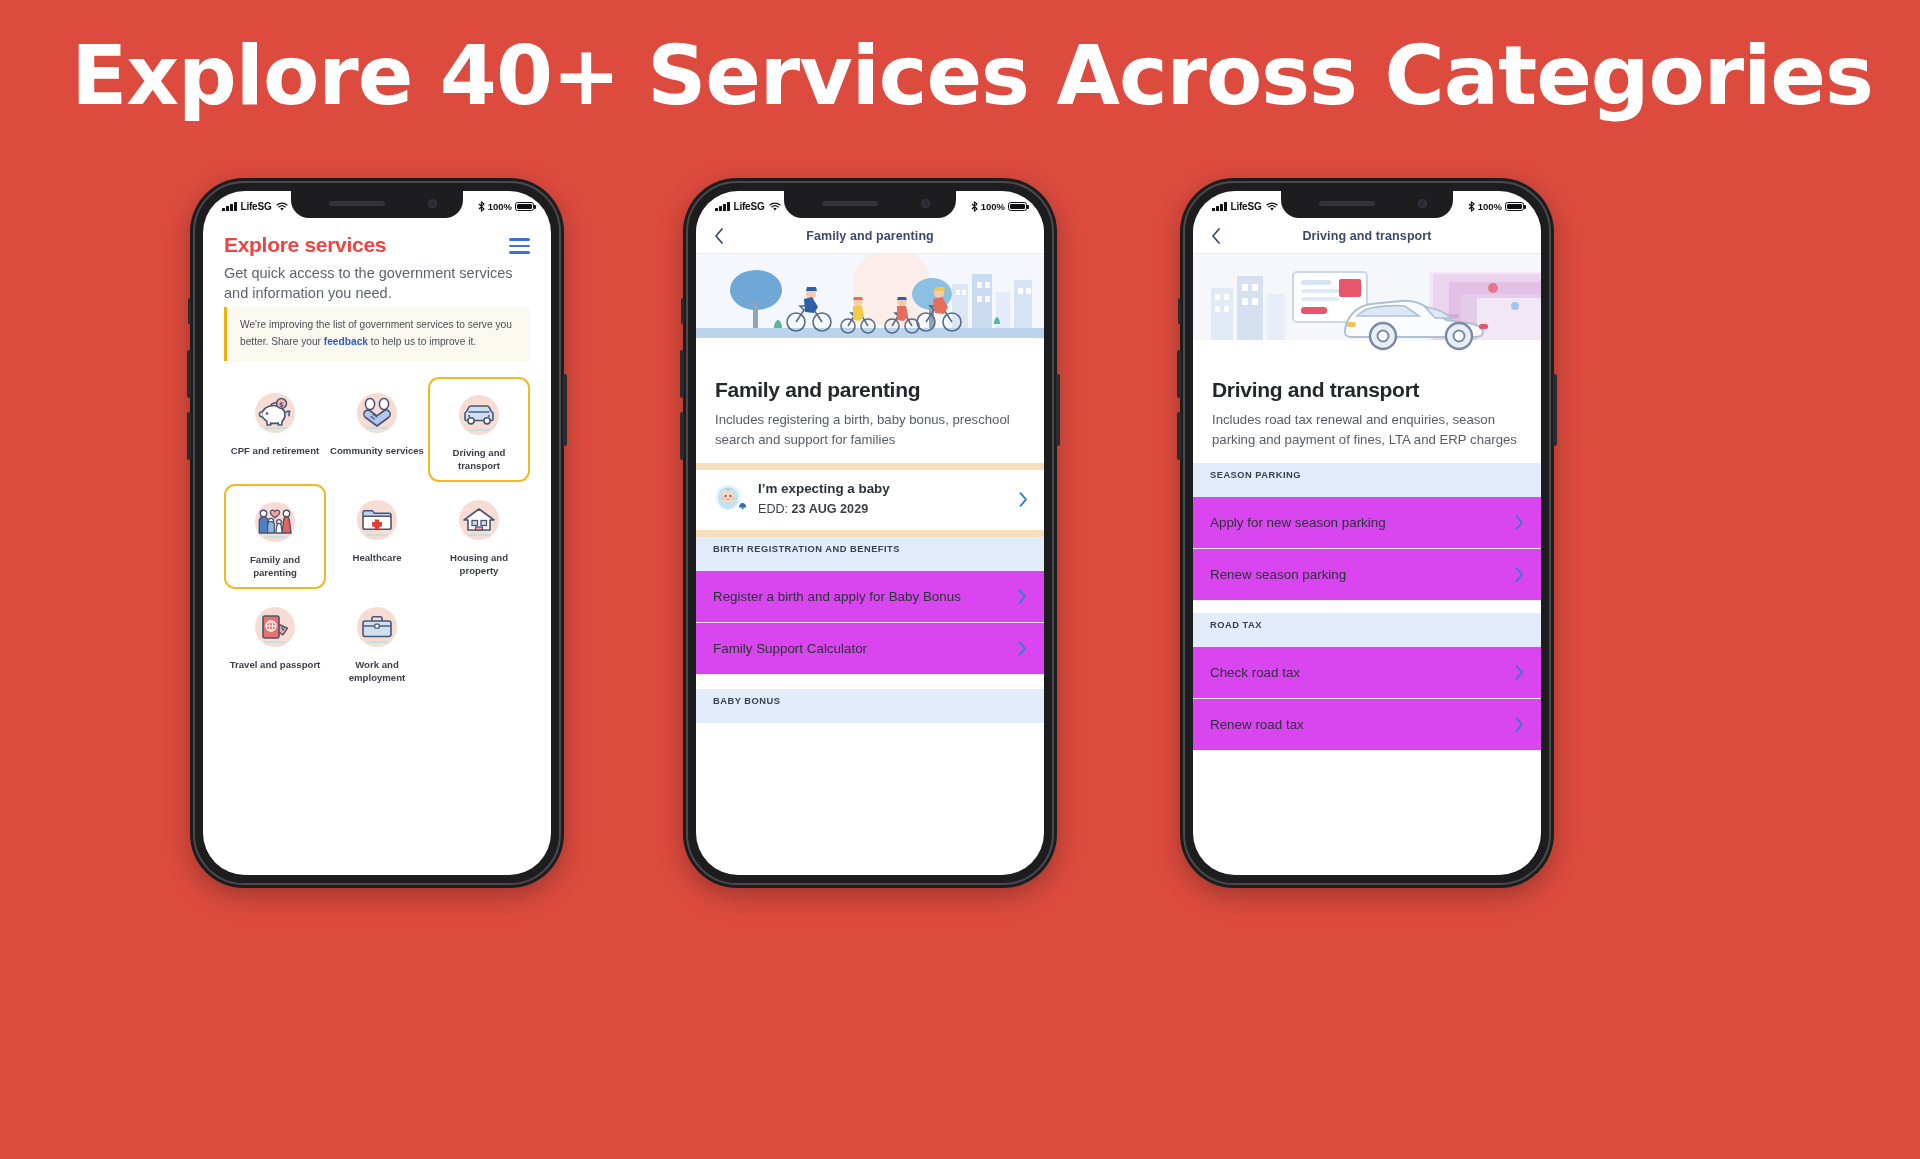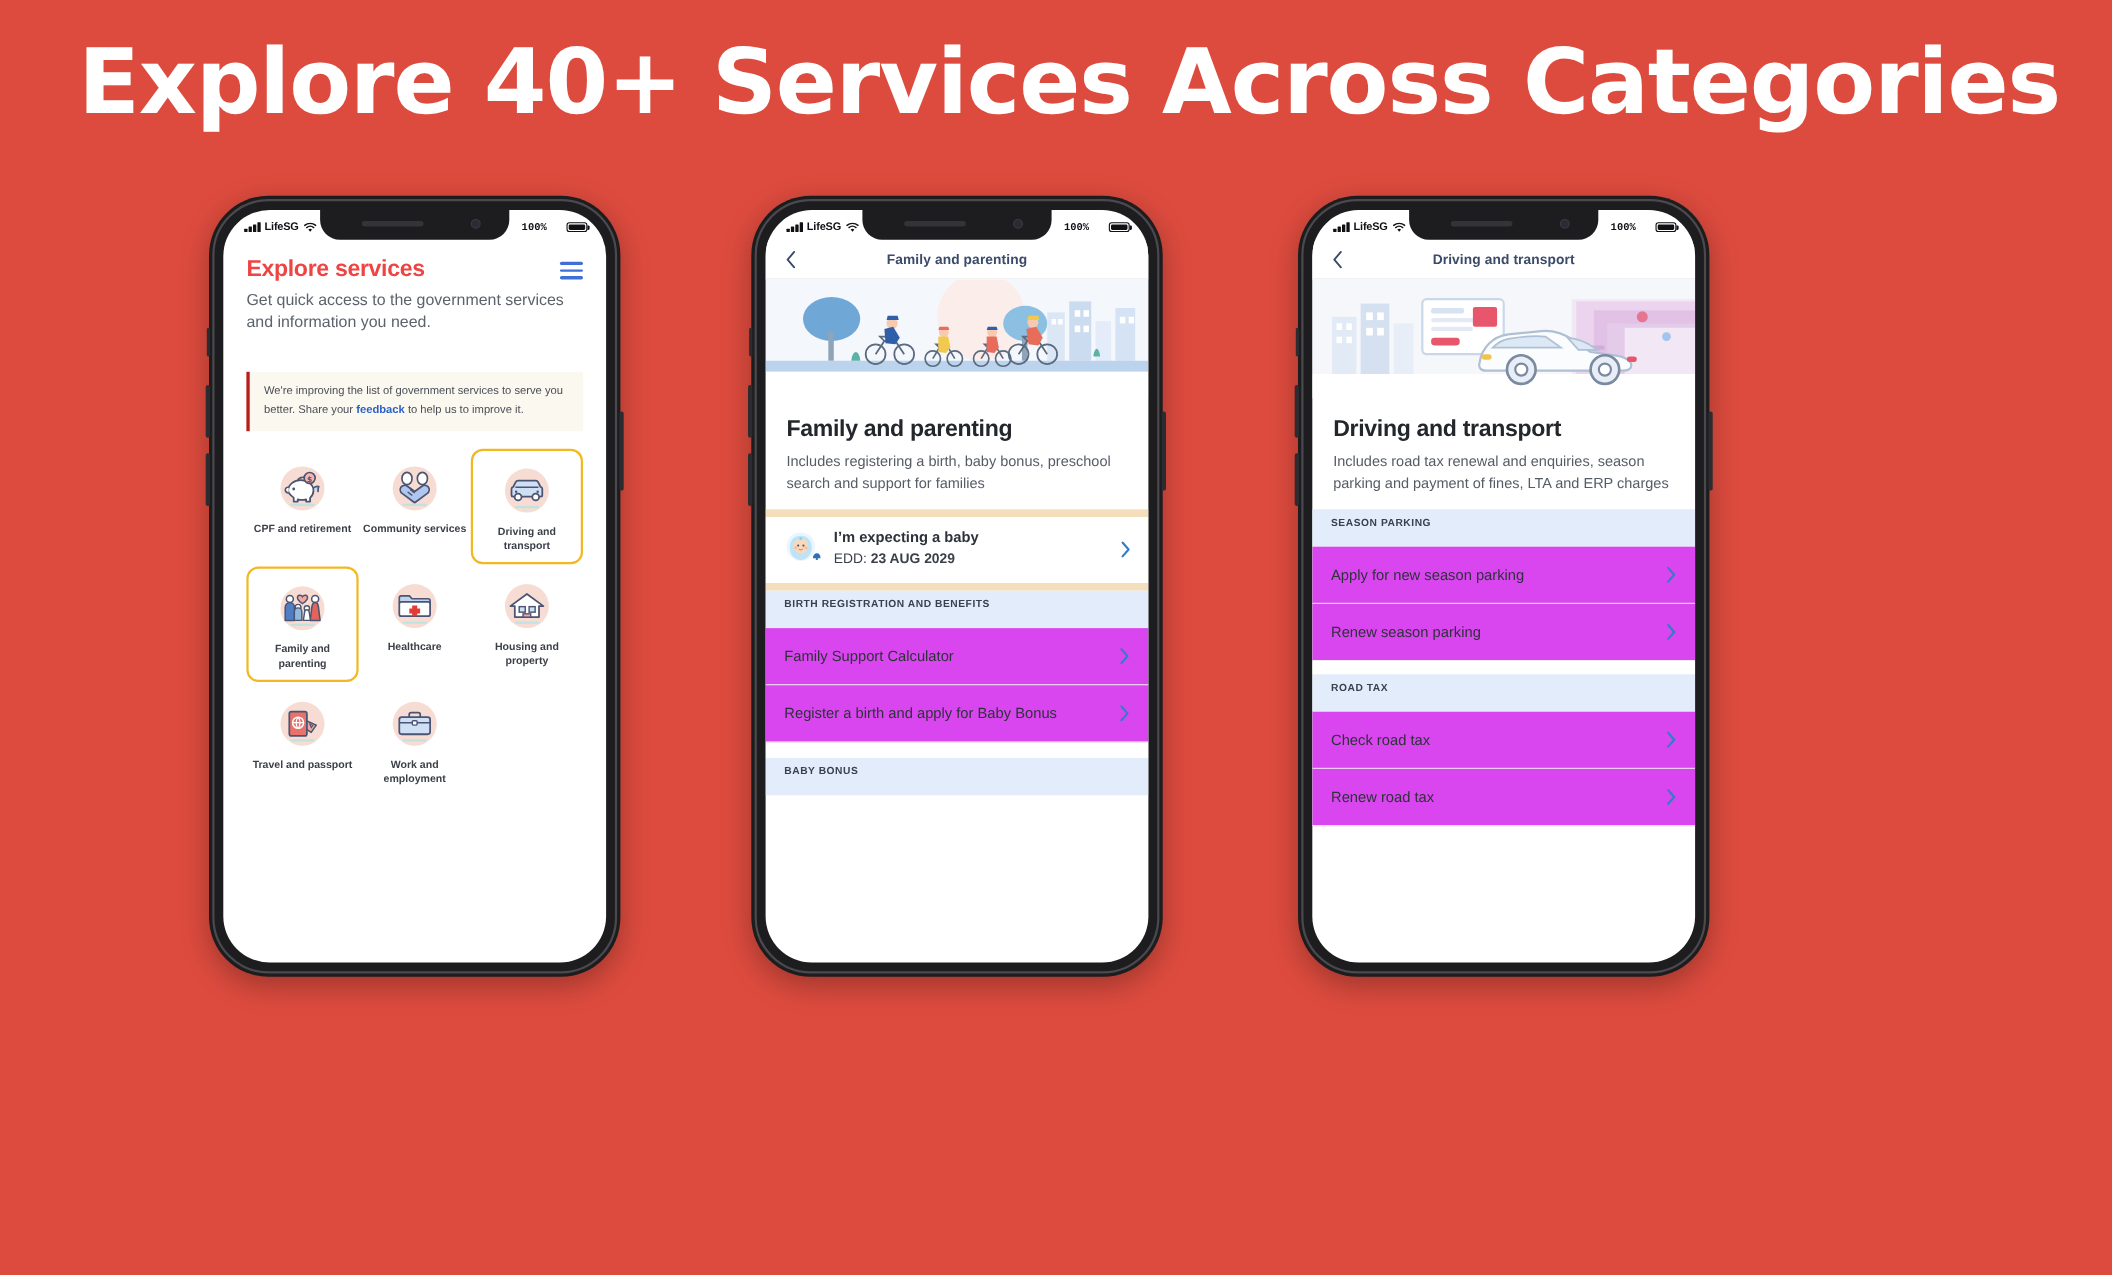--- a/index.html
+++ b/index.html
@@ -66,21 +66,21 @@
   }
 
   
   .statusbar {
     position: relative; z-index: 30;
     height: 27px; display: flex; align-items: center;
     padding: 4px 17px 0 19px; font-size: 9.5px; font-weight: 700;
     color: #101015;
   }
   .sb-left { display:flex; align-items:center; gap:4px; }
-  .sb-right { display:flex; align-items:center; gap:18px; margin-left:auto;font-family:Liberation Mono, monospace; }
+  .sb-right { display:flex; align-items:center; gap:3px; margin-left:auto; }
   .bars { display:flex; align-items:flex-end; gap:1.5px; height:9px; }
   .bars i { display:block; width:2.5px; background:#101015; border-radius:.5px; }
   .bars i:nth-child(1){height:3.5px;} .bars i:nth-child(2){height:5.5px;}
   .bars i:nth-child(3){height:7.5px;} .bars i:nth-child(4){height:9px;}
   .carrier { font-size:10px; font-weight:700; letter-spacing:-.2px; }
   .batt {
     width:19px; height:9.5px; border:1.3px solid #101015; border-radius:2.6px;
     position:relative; padding:1px;
   }
   .batt::after{ content:""; position:absolute; right:-3px; top:2.7px;
@@ -106,21 +106,21 @@
   .p1-title {
     font-size:21px; font-weight:700; color:#ef4444; letter-spacing:-.3px;
     line-height:26px;
   }
   .hamburger { margin-left:auto; margin-top:6px; display:flex; flex-direction:column; gap:4px; }
   .hamburger i { display:block; width:21px; height:2.6px; background:#3f6fd8; border-radius:2px; }
   .p1-sub {
     margin-top:5px; font-size:14.5px; line-height:20px; color:#5d636c; max-width:290px;
   }
   .notice {
-    margin-top:35px; background:#FBF8EF; border-left:3px solid #b91c1c;
+    margin-top:4px; background:#FBF8EF; border-left:3px solid #eab308;
     padding:10px 12px 11px 13px;
   }
   .notice p { font-size:10.2px; line-height:16.5px; color:#4a4f57; }
   .notice a { color:#2a5fc4; font-weight:700; text-decoration:none; }
 
   .grid {
     margin-top:16px; display:grid; grid-template-columns:repeat(3, 1fr);
     row-gap: 2px;
   }
   .tile {
@@ -503,29 +503,29 @@
         <span class="chev">
           <svg width="9" height="15" viewBox="0 0 9 15">
               <path d="M1.5 1.2 7 7.5l-5.5 6.3" stroke="#2F7DC4" stroke-width="1.9" fill="none" stroke-linecap="round" stroke-linejoin="round"></path>
             </svg>
         </span>
       </div>
       <div class="expect-band"></div>
 
       <div class="sect-head">BIRTH REGISTRATION AND BENEFITS</div>
       <div class="row">
-        <span class="rlabel">Family Support Calculator</span>
+        <span class="rlabel">Register a birth and apply for Baby Bonus</span>
         <span class="chev">
           <svg width="9" height="15" viewBox="0 0 9 15">
               <path d="M1.5 1.2 7 7.5l-5.5 6.3" stroke="#2F7DC4" stroke-width="1.9" fill="none" stroke-linecap="round" stroke-linejoin="round"></path>
             </svg>
         </span>
       </div>
       <div class="row">
-        <span class="rlabel">Register a birth and apply for Baby Bonus</span>
+        <span class="rlabel">Family Support Calculator</span>
         <span class="chev">
           <svg width="9" height="15" viewBox="0 0 9 15">
               <path d="M1.5 1.2 7 7.5l-5.5 6.3" stroke="#2F7DC4" stroke-width="1.9" fill="none" stroke-linecap="round" stroke-linejoin="round"></path>
             </svg>
         </span>
       </div>
       <div style="height:14px;background:#fff"></div>
       <div class="sect-head">BABY BONUS</div>
     </div>
   </div>

